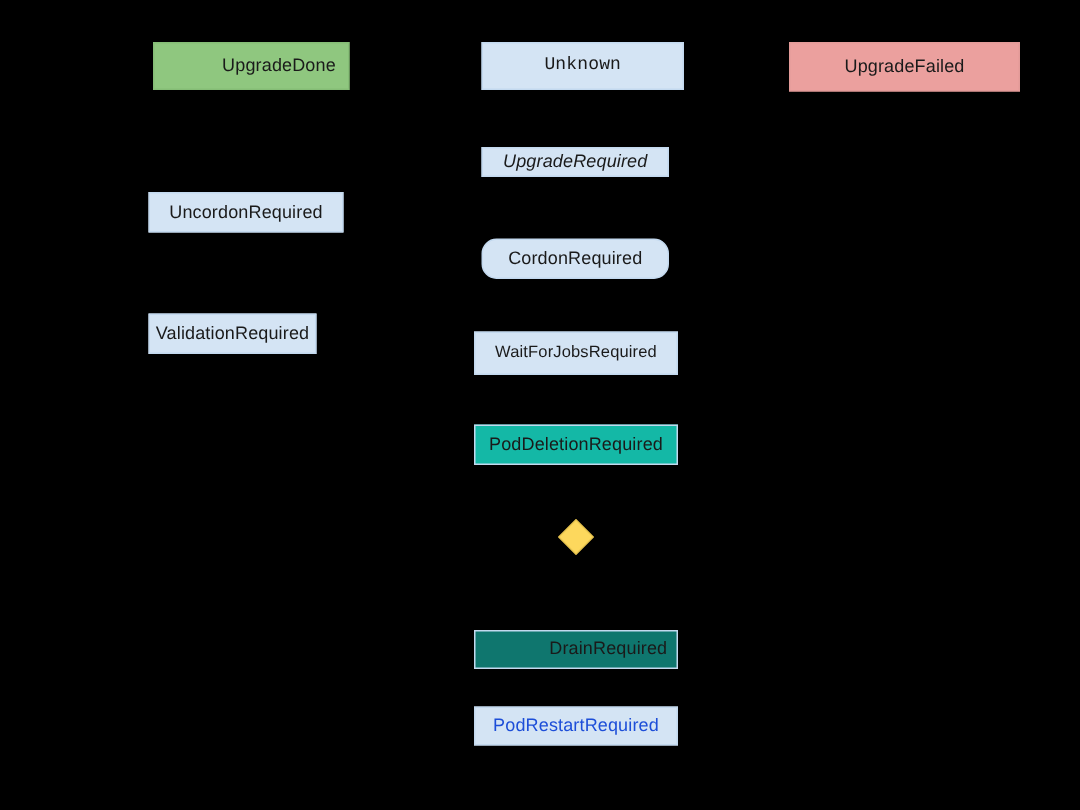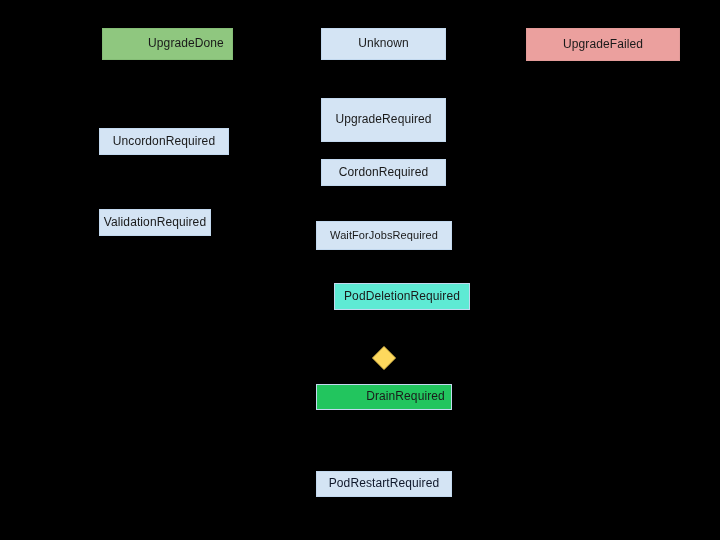--- a/index.html
+++ b/index.html
@@ -47,48 +47,48 @@
     display: block;
   }
 </style>
 </head>
 <body>
 
 <div id="canvas" style="background: rgb(0, 0, 0);">
     <div class="node" style="left: 102px; top: 28px; width: 131px; height: 32px; background: rgb(143, 199, 127); border-color: rgb(133, 189, 118); color: rgb(26, 26, 26); font-size: 12px; padding-left: 37px;">
       <span class="node-label">UpgradeDone</span>
     </div>
-    <div class="node" style="left: 321px; top: 28px; width: 125px; height: 32px; background: rgb(212, 228, 244); border-color: rgb(195, 217, 239); color: rgb(26, 26, 26); font-size: 12px;">
+    <div class="node" style="left: 321px; top: 28px; width: 135px; height: 32px; background: rgb(212, 228, 244); border-color: rgb(195, 217, 239); color: rgb(26, 26, 26); font-size: 12px; font-family: Liberation Mono, monospace;">
       <span class="node-label">Unknown</span>
     </div>
     <div class="node" style="left: 526px; top: 28px; width: 154px; height: 33px; background: rgb(235, 160, 158); border-color: rgb(227, 155, 153); color: rgb(26, 26, 26); font-size: 12px;">
       <span class="node-label">UpgradeFailed</span>
     </div>
-    <div class="node" style="left: 321px; top: 98px; width: 125px; height: 44px; background: rgb(212, 228, 244); border-color: rgb(195, 217, 239); color: rgb(26, 26, 26); font-size: 12px;">
+    <div class="node" style="left: 321px; top: 98px; width: 125px; height: 20px; background: rgb(212, 228, 244); border-color: rgb(195, 217, 239); color: rgb(26, 26, 26); font-size: 12px; font-style: italic;">
       <span class="node-label">UpgradeRequired</span>
     </div>
     <div class="node" style="left: 99px; top: 128px; width: 130px; height: 27px; background: rgb(212, 228, 244); border-color: rgb(195, 217, 239); color: rgb(26, 26, 26); font-size: 12px;">
       <span class="node-label">UncordonRequired</span>
     </div>
-    <div class="node" style="left: 321px; top: 159px; width: 125px; height: 27px; background: rgb(212, 228, 244); border-color: rgb(195, 217, 239); color: rgb(26, 26, 26); font-size: 12px;">
+    <div class="node" style="left: 321px; top: 159px; width: 125px; height: 27px; background: rgb(212, 228, 244); border-color: rgb(195, 217, 239); color: rgb(26, 26, 26); font-size: 12px; border-radius: 10px;">
       <span class="node-label">CordonRequired</span>
     </div>
     <div class="node" style="left: 99px; top: 209px; width: 112px; height: 27px; background: rgb(212, 228, 244); border-color: rgb(195, 217, 239); color: rgb(26, 26, 26); font-size: 12px;">
       <span class="node-label">ValidationRequired</span>
     </div>
     <div class="node" style="left: 316px; top: 221px; width: 136px; height: 29px; background: rgb(212, 228, 244); border-color: rgb(195, 217, 239); color: rgb(26, 26, 26); font-size: 11px;">
       <span class="node-label">WaitForJobsRequired</span>
     </div>
-    <div class="node" style="left: 316px; top: 283px; width: 136px; height: 27px; background: #5eead4; border-color: rgb(195, 217, 239); color: rgb(26, 26, 26); font-size: 12px; margin-left: 18px;">
+    <div class="node" style="left: 316px; top: 283px; width: 136px; height: 27px; background: #14b8a6; border-color: rgb(195, 217, 239); color: rgb(26, 26, 26); font-size: 12px;">
       <span class="node-label">PodDeletionRequired</span>
     </div>
     <div class="diamond" style="left: 372px; top: 346px; width: 24px; height: 24px;">
       <svg width="24" height="24" viewBox="0 0 24 24">
         <polygon points="12,0.5 23.5,12 12,23.5 0.5,12" fill="#fdd85d" stroke="#e8c44f" stroke-width="1"></polygon>
       </svg>
     </div>
-    <div class="node" style="left: 316px; top: 384px; width: 136px; height: 26px; background: #22c55e; border-color: rgb(195, 217, 239); color: rgb(26, 26, 26); font-size: 12px; padding-left: 43px;">
+    <div class="node" style="left: 316px; top: 420px; width: 136px; height: 26px; background: #0f766e; border-color: rgb(195, 217, 239); color: rgb(26, 26, 26); font-size: 12px; padding-left: 43px;">
       <span class="node-label">DrainRequired</span>
     </div>
-    <div class="node" style="left: 316px; top: 471px; width: 136px; height: 26px; background: rgb(212, 228, 244); border-color: rgb(195, 217, 239); color: #0f172a; font-size: 12px;">
+    <div class="node" style="left: 316px; top: 471px; width: 136px; height: 26px; background: rgb(212, 228, 244); border-color: rgb(195, 217, 239); color: #1d4ed8; font-size: 12px;">
       <span class="node-label">PodRestartRequired</span>
     </div>
   </div>
 
 </body></html>

